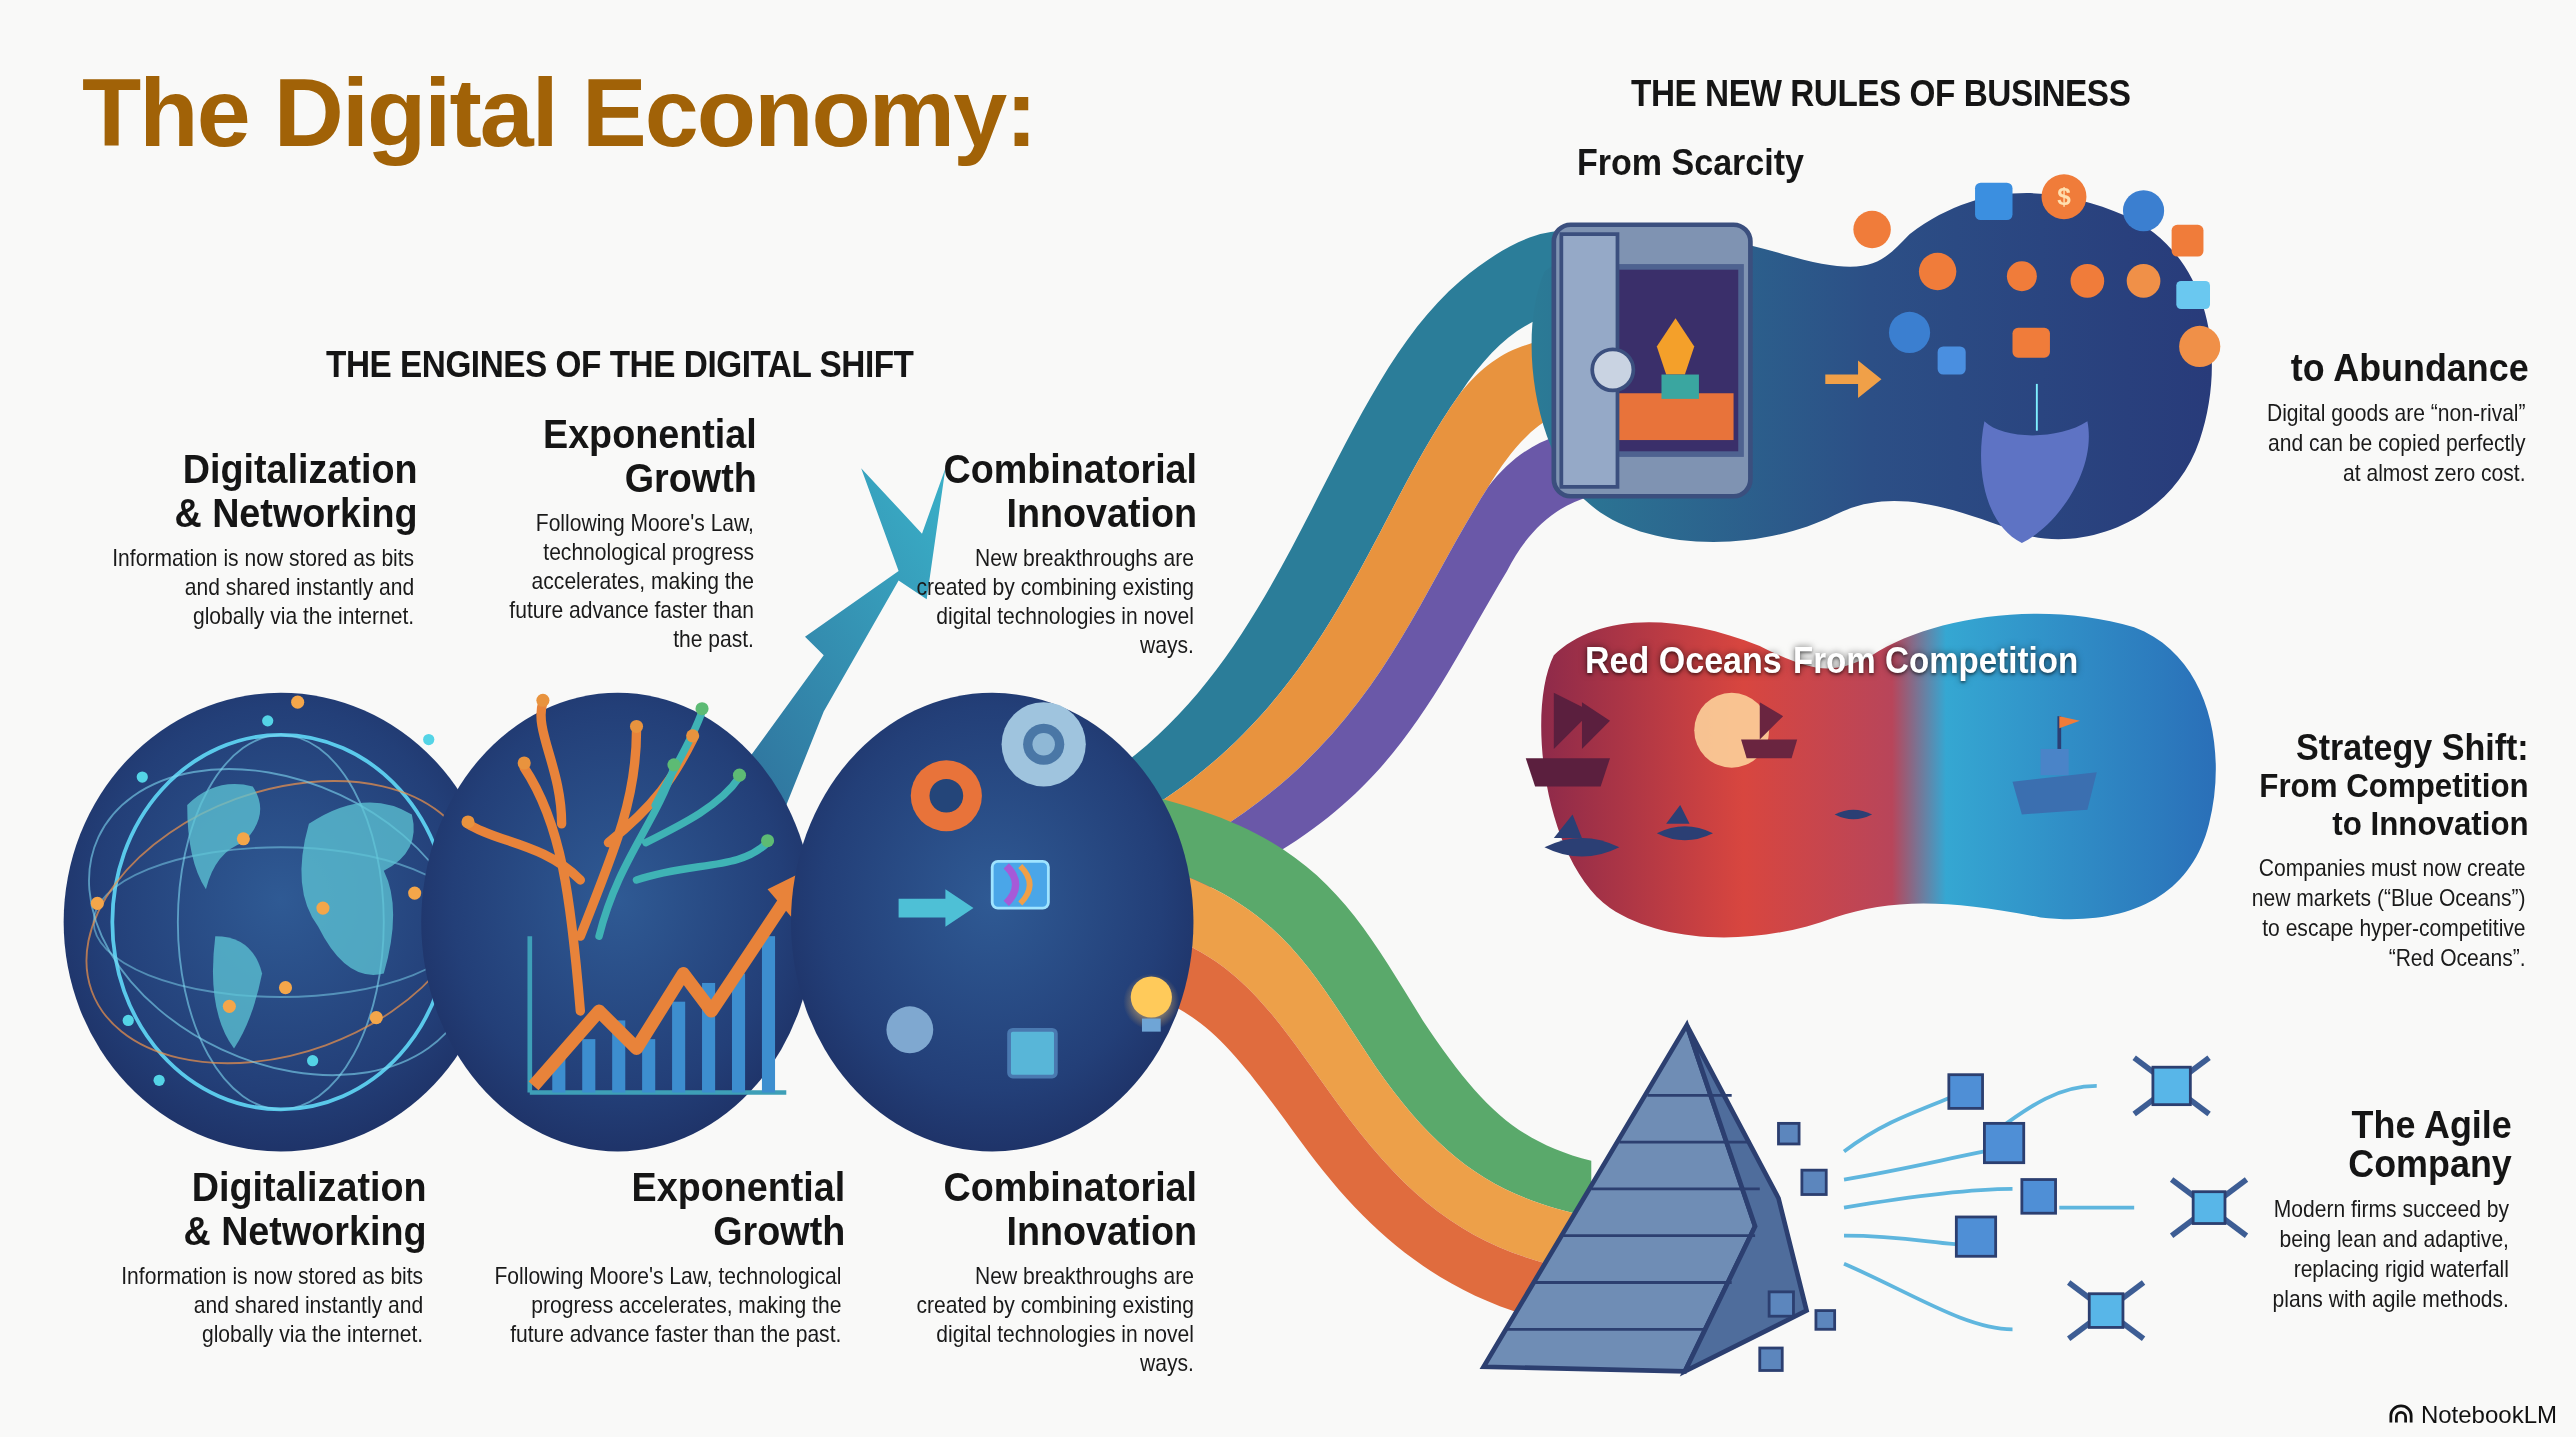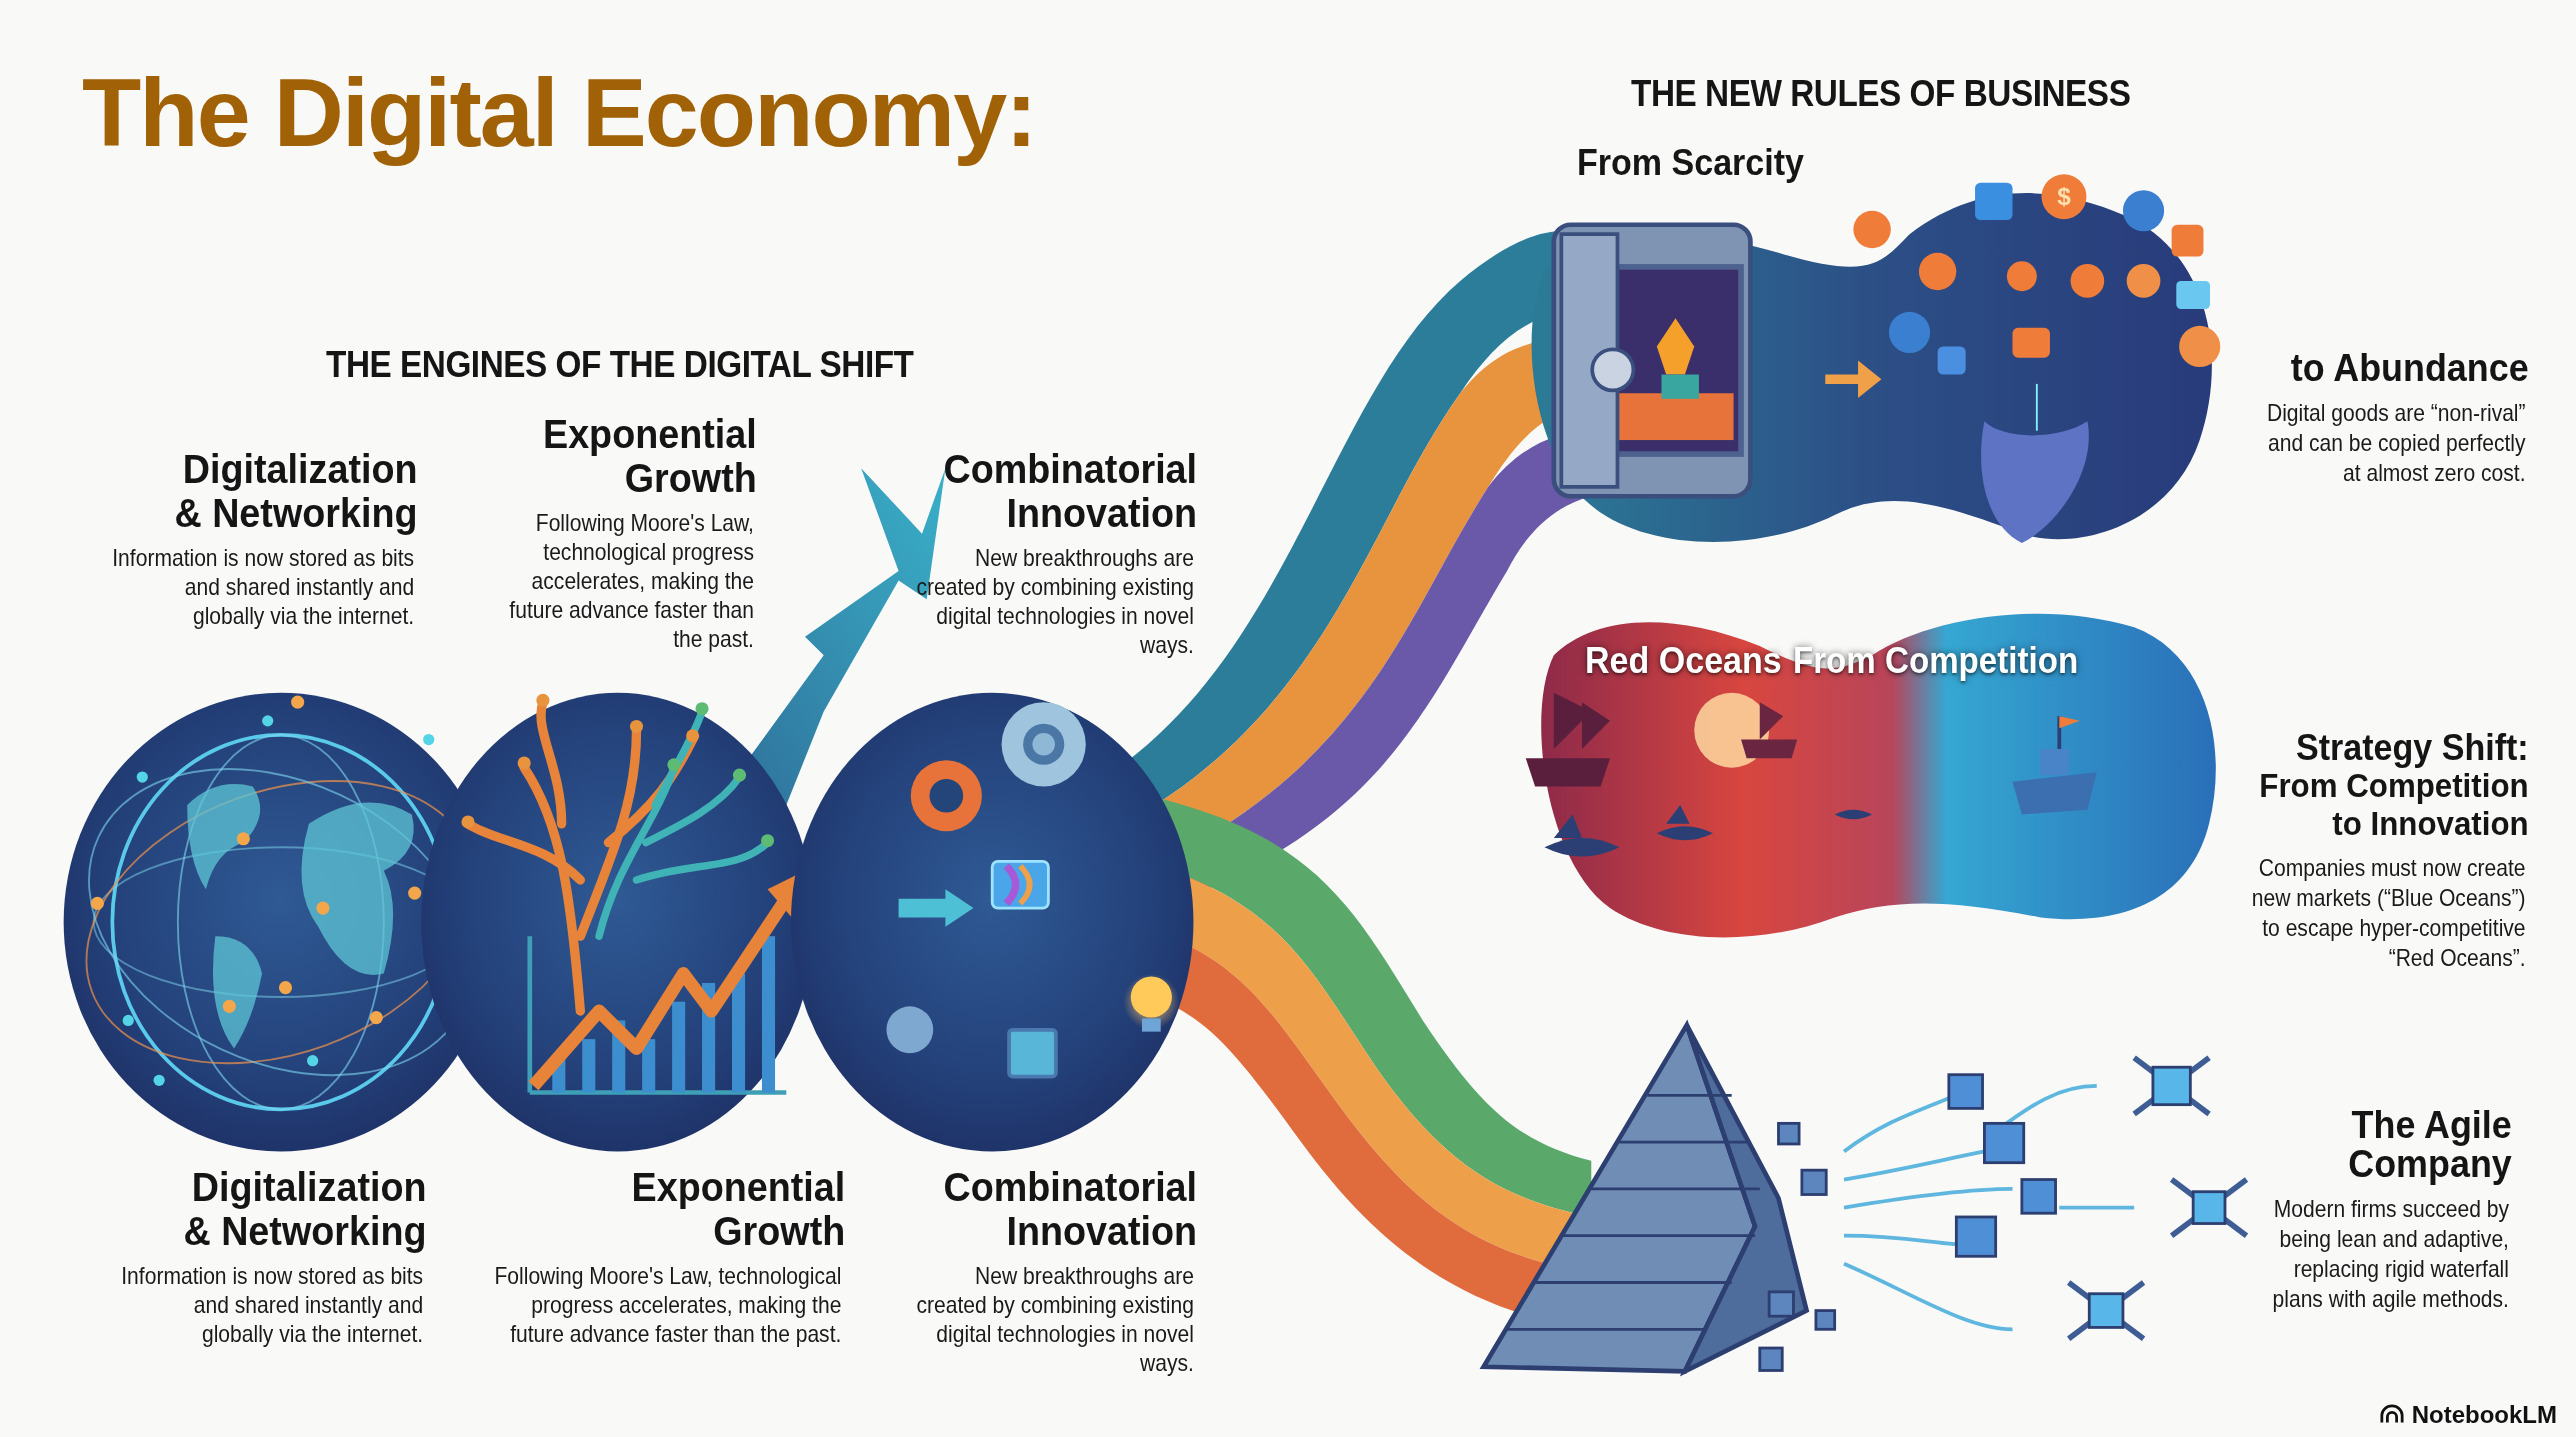--- a/index.html
+++ b/index.html
@@ -35,21 +35,21 @@
     font-weight: 700; font-size: 37px; color: #ffffff;
     text-shadow: 0 0 7.5px rgba(0,0,0,0.55), 0 1.9px 2.8px rgba(0,0,0,0.4);
     white-space: nowrap; transform: scaleX(0.92); transform-origin: left center;
   }
   .dark-label {
     font-weight: 700; font-size: 37px; color: #161616; white-space: nowrap;
     transform: scaleX(0.92); transform-origin: left center;
   }
   .logo {
     right: 19px; bottom: 9.4px; display: flex; align-items: center; gap: 7.5px;
-    font-size: 24px; font-weight: 700; color: #111;
+    font-size: 24px; font-weight: 400; color: #111;
   }
   svg { display: block; }
 </style>
 </head>
 <body>
 
 <div class="abs main-title">
   <div>The Digital Economy:</div>
 </div>
 

